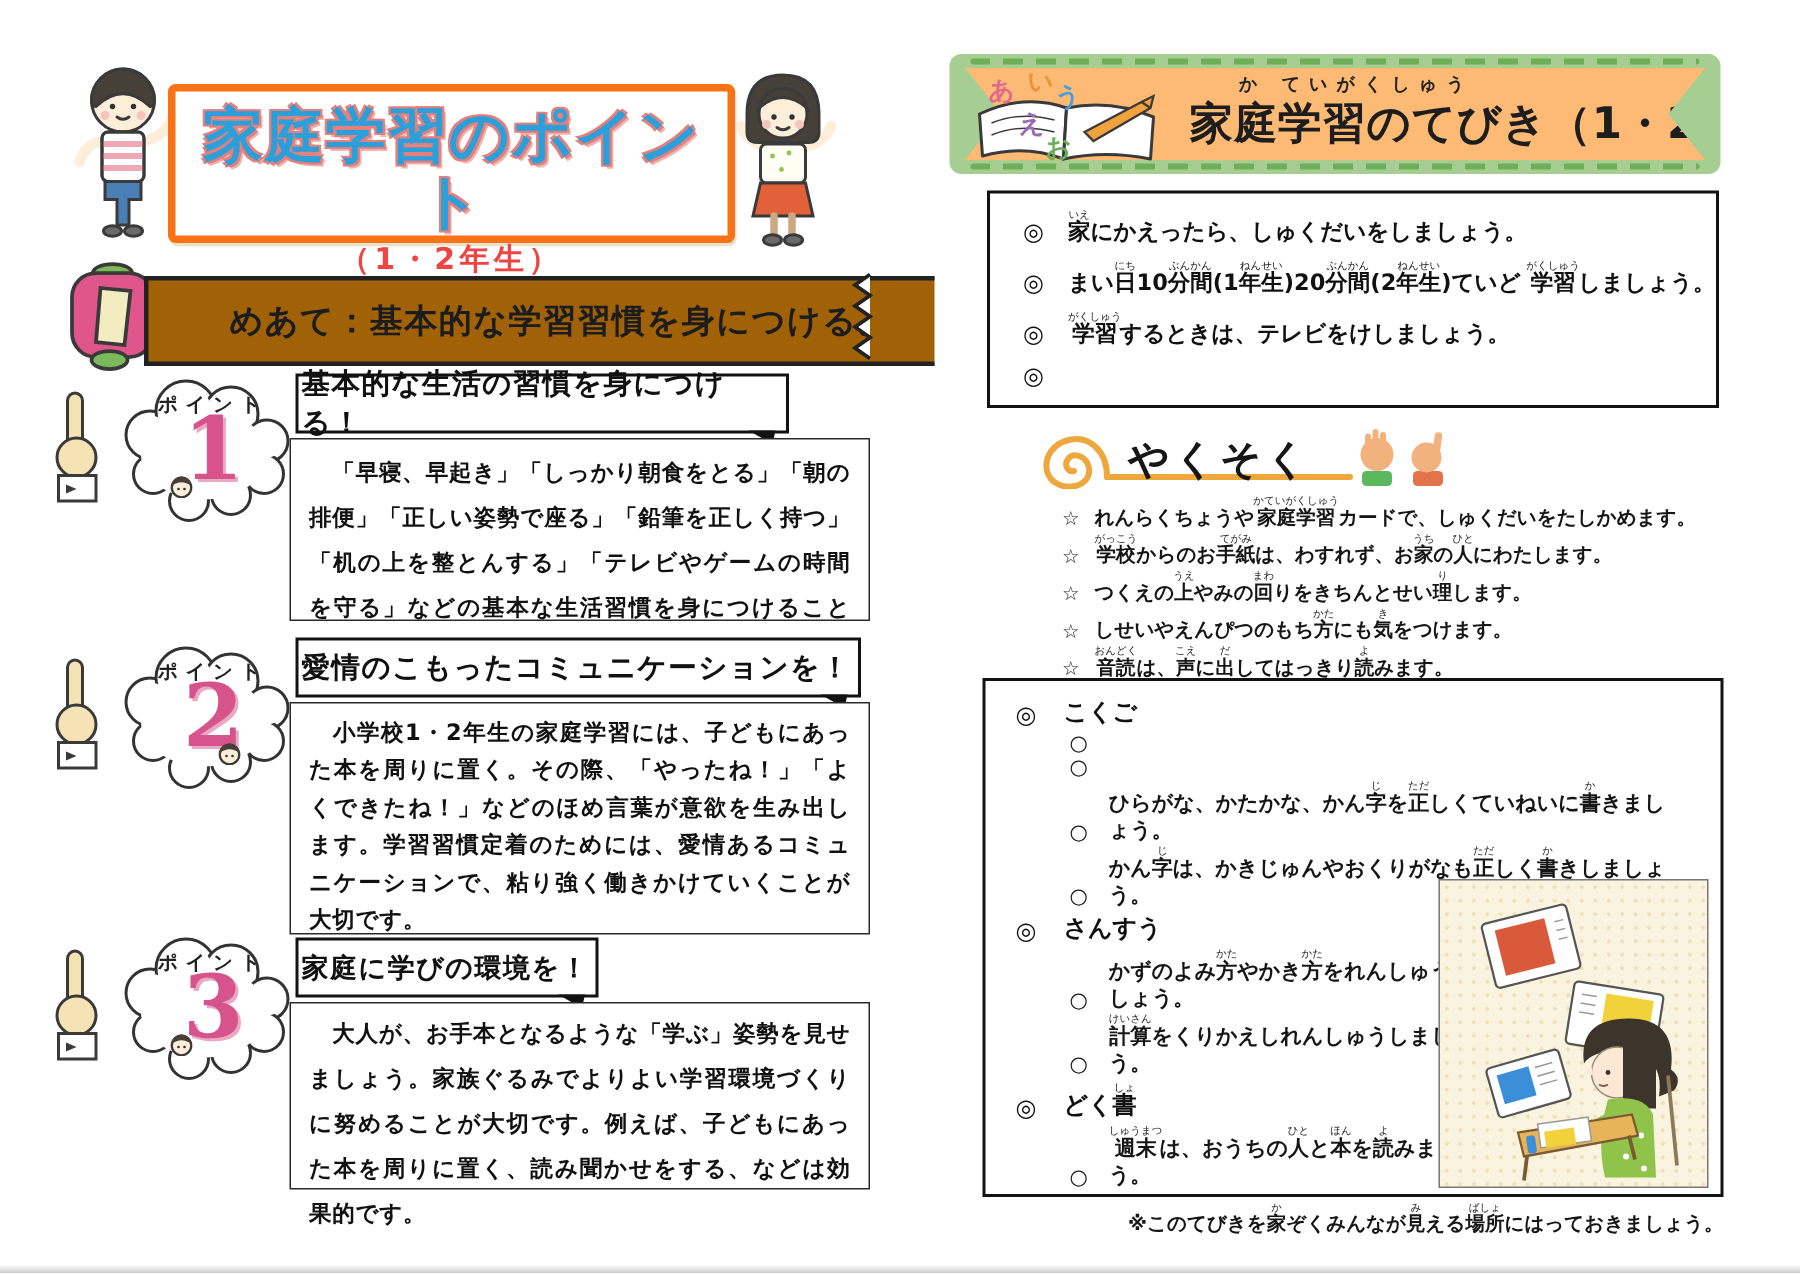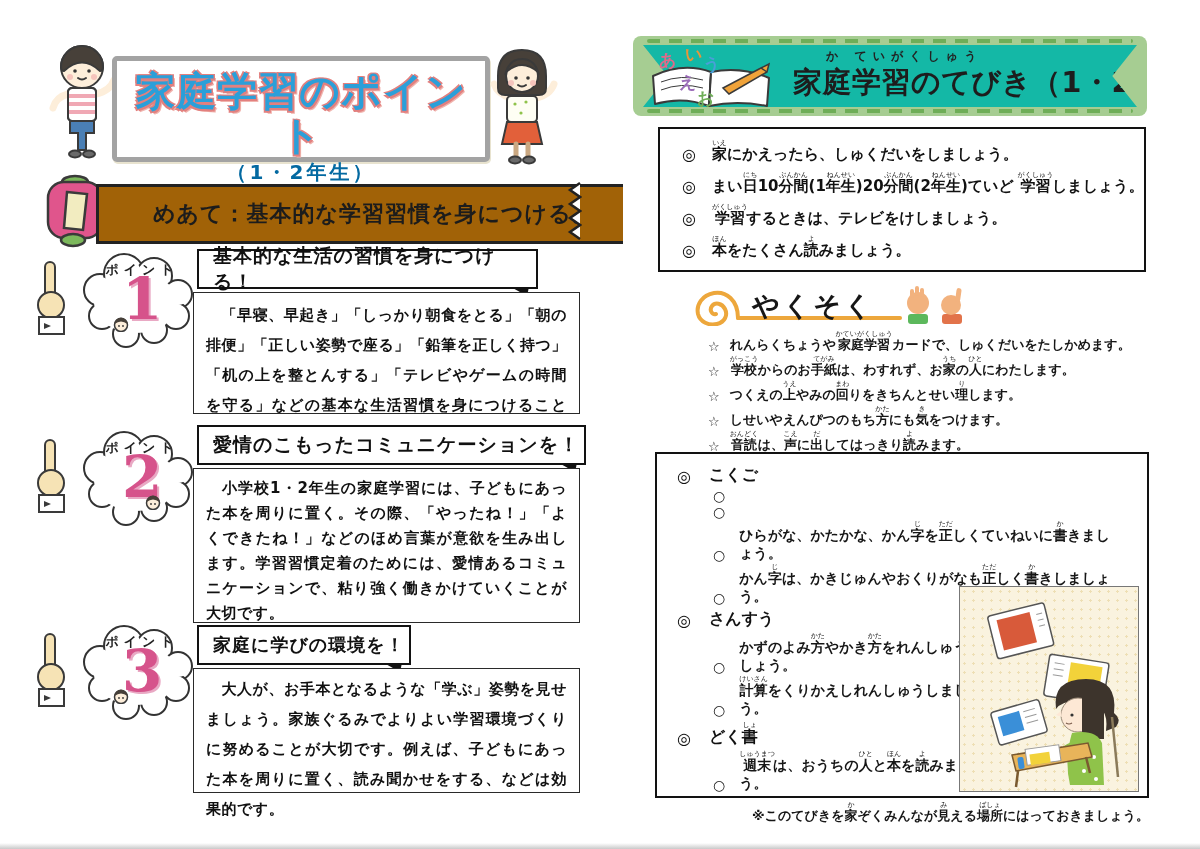--- a/index.html
+++ b/index.html
@@ -5,60 +5,60 @@
   html,body{margin:0;padding:0;background:#ffffff;}
   .sheet{position:relative;width:1200px;height:849px;background:#fff;overflow:hidden;
          font-family:"DejaVu Sans",sans-serif;color:#1c1c1c;}
   .abs{position:absolute;}
   svg{display:block;}
   ruby{ruby-position:over;ruby-align:center;}
   rt{font-size:7px;font-weight:400;letter-spacing:0;}
 
   
   .l-title-banner{left:112px;top:56px;width:368px;height:96px;background:#fff;
-    border:5px solid #a3a3a3;border-radius:5px;text-align:center;box-shadow:1px 2px 0 #e8e3cf;}
+    border:5px solid #f97316;border-radius:5px;text-align:center;box-shadow:1px 2px 0 #e8e3cf;}
   .l-title{margin-top:8px;font-size:40px;font-weight:900;color:#2b9fd9;letter-spacing:1px;line-height:1.1;
     text-shadow:1.5px 1.5px 0 #e2807f,-1.5px 1.5px 0 #e2807f,1.5px -1.5px 0 #e2807f,-1.5px -1.5px 0 #e2807f,2.5px 2.5px 0 #f0b4ae;}
-  .l-subtitle{margin-top:2px;font-size:20px;font-weight:800;color:#0369a1;letter-spacing:3px;}
+  .l-subtitle{margin-top:2px;font-size:20px;font-weight:800;color:#ef4444;letter-spacing:3px;}
 
   .goal-banner{left:96px;top:184px;width:470px;height:54px;background:#a16207;
     border:3px solid #222;border-right:none;display:flex;align-items:center;padding-left:54px;}
   .goal-text{font-size:22px;font-weight:800;letter-spacing:1px;}
   .goal-zigzag{left:566px;top:182px;}
 
   .point-icon{left:30px;width:172px;height:106px;}
   .pt-hand{position:absolute;left:0;top:10px;}
   .pt-cloud{position:absolute;left:42px;top:0;}
   .pt-label{position:absolute;left:58px;top:11px;width:108px;text-align:center;
     font-size:13px;font-weight:800;letter-spacing:5px;color:#222;}
   .pt-num{position:absolute;left:92px;top:20px;font-family:"DejaVu Serif",serif;
     font-size:58px;font-weight:900;color:#d6538b;line-height:1;text-shadow:2px 2px 0 #e9a9c4;}
   .pt-kid{position:absolute;left:80px;top:66px;}
   .pi-1{top:250px;} .pi-2{top:428px;} .pi-3{top:622px;}
 
   .point-heading{background:#fff;border:2.5px solid #121212;display:flex;align-items:center;
-    padding-left:14px;font-weight:800;letter-spacing:1px;color:#111;}
+    padding-left:2px;font-weight:800;letter-spacing:1px;color:#111;}
   .point-heading::after{content:"";position:absolute;right:8px;bottom:-9px;width:0;height:0;
     border-top:9px solid #121212;border-left:18px solid transparent;transform:skewX(-12deg);}
   .ph-1{left:197px;top:249px;width:323px;height:36px;font-size:19px;}
   .ph-2{left:197px;top:425px;width:371px;height:36px;font-size:19px;}
   .ph-3{left:197px;top:625px;width:196px;height:36px;font-size:18px;}
 
   .point-body{background:#fff;border:1.5px solid #2a2a2a;padding:7px 12px 0 12px;
     font-size:15px;font-weight:700;text-align:justify;letter-spacing:0.5px;color:#111;}
   .pb-1{left:193px;top:292px;width:361px;height:113px;line-height:30px;}
   .pb-2{left:193px;top:468px;width:361px;height:146px;line-height:25px;}
   .pb-3{left:193px;top:668px;width:361px;height:116px;line-height:30px;font-family:Liberation Mono, monospace;}
 
   
   .r-banner{left:633px;top:36px;width:514px;height:80px;background:#a6cd92;border-radius:8px;}
   .r-banner::before,.r-banner::after{content:"";position:absolute;left:14px;right:14px;height:4px;border-radius:2px;
     background:repeating-linear-gradient(90deg,#6fae58 0 13px,rgba(0,0,0,0) 13px 22px);}
   .r-banner::before{top:3px;} .r-banner::after{bottom:3px;}
-  .r-banner-inner{position:absolute;left:10px;right:10px;top:9px;bottom:9px;background:#14b8a6;
+  .r-banner-inner{position:absolute;left:10px;right:10px;top:9px;bottom:9px;background:#fdba74;
     clip-path:polygon(0 0,100% 0,95% 50%,100% 100%,0 100%,5% 50%);}
   .r-furigana{position:absolute;left:183px;top:3px;font-size:12px;font-weight:800;letter-spacing:6px;color:#222;}
   .r-title{position:absolute;left:150px;top:18px;font-size:29px;font-weight:900;color:#1d1d1d;letter-spacing:0.5px;}
   .r-book{left:645px;top:48px;}
 
   .rules-box{left:658px;top:127px;width:488px;height:145px;background:#fff;border:2px solid #121212;
     display:flex;flex-direction:column;justify-content:space-around;padding:6px 0 6px 22px;box-sizing:border-box;}
   .rule-row{display:flex;gap:16px;align-items:flex-end;font-size:15px;font-weight:700;color:#111;}
   .rule-row .bullet{font-size:16px;}
 
@@ -322,21 +322,20 @@
       <div class="rule-row">
         <span class="bullet">◎</span>
         <span>まい<ruby>日<rt>にち</rt></ruby>10<ruby>分間<rt>ぶんかん</rt></ruby>(1<ruby>年生<rt>ねんせい</rt></ruby>)20<ruby>分間<rt>ぶんかん</rt></ruby>(2<ruby>年生<rt>ねんせい</rt></ruby>)ていど <ruby>学習<rt>がくしゅう</rt></ruby>しましょう。</span>
       </div>
       <div class="rule-row">
         <span class="bullet">◎</span>
         <span><ruby>学習<rt>がくしゅう</rt></ruby>するときは、テレビをけしましょう。</span>
       </div>
       <div class="rule-row">
         <span class="bullet">◎</span>
-        <span><ruby>本<rt>ほん</rt></ruby>をたくさん<ruby>読<rt>よ</rt></ruby>みましょう。</span>
       </div>
     </div>
 
     <div class="abs promise-head">
       <svg class="promise-swirl" width="270" height="40" viewBox="0 0 270 40">
         <path d="M46 32 C46 14 34 5 22 7 C10 9 4 19 6 28 C8 36 17 40 25 38 C33 36 36 29 33 23 C30 17 23 16 20 20 C17 24 20 29 24 28" fill="none" stroke="#eda73c" stroke-width="4" stroke-linecap="round"></path>
         <path d="M46 32 H 208" fill="none" stroke="#eda73c" stroke-width="4" stroke-linecap="round"></path>
       </svg>
       <span class="promise-title">やくそく</span>
       <svg class="promise-hands" width="62" height="42" viewBox="0 0 62 42">

